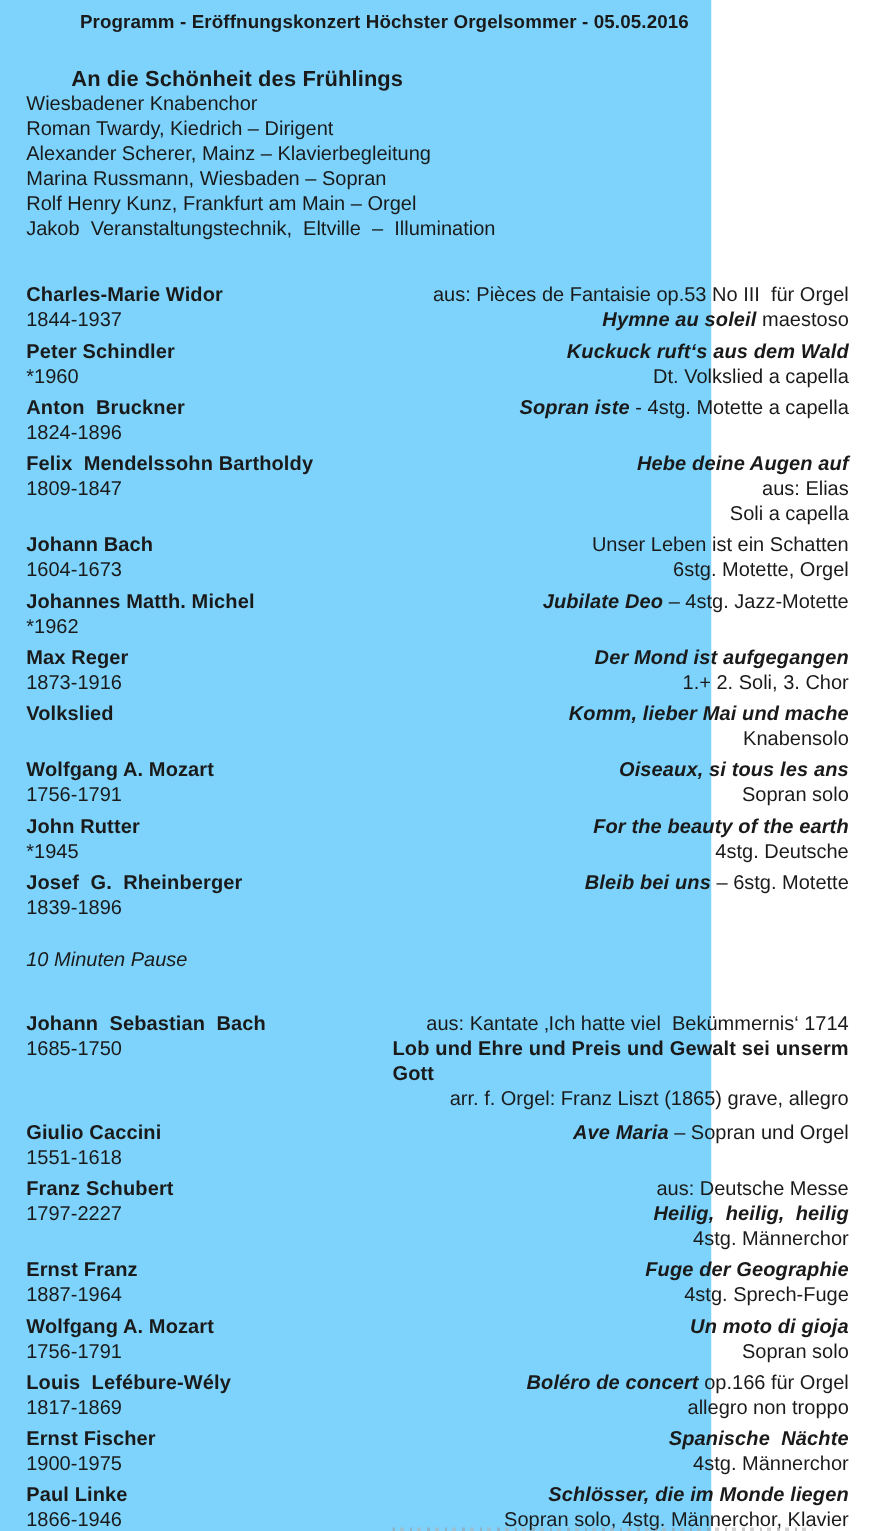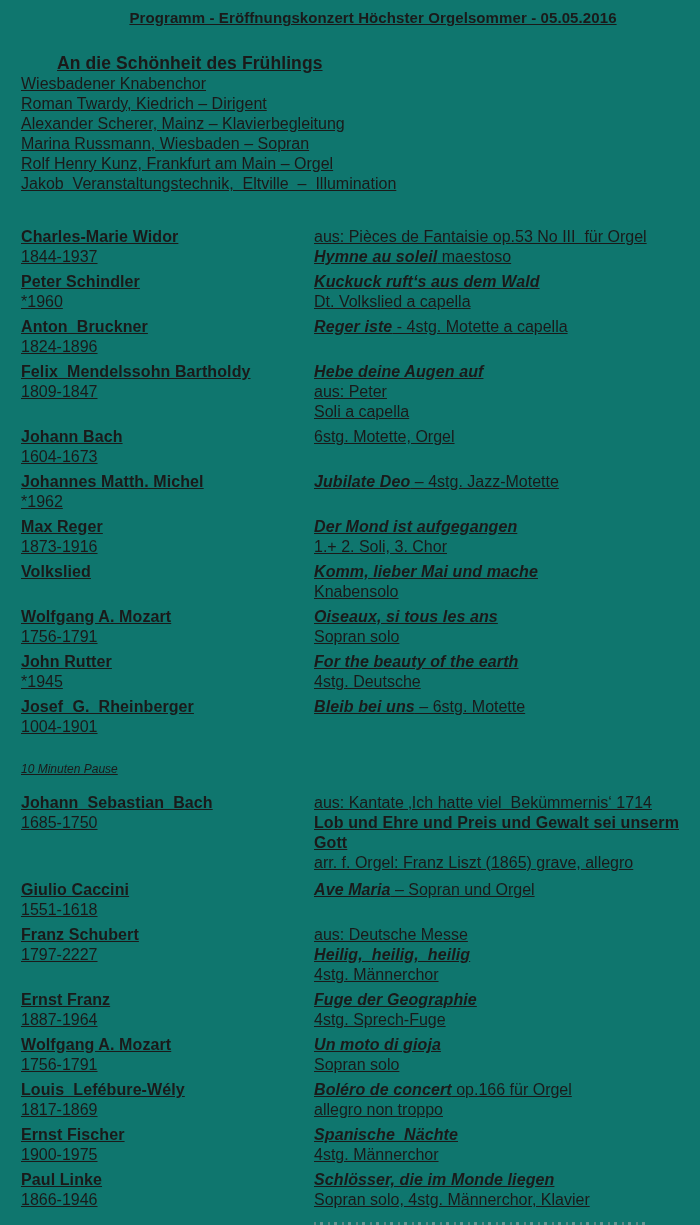--- a/index.html
+++ b/index.html
@@ -6,23 +6,22 @@
   body {
     width: 700px; height: 1225px;
     background: #ffffff;
     overflow: hidden;
     font-family: "Liberation Sans", sans-serif;
     color: #1a1a1a;
     -webkit-font-smoothing: antialiased;
   }
   .page {
     position: relative;
-    width: 700px; height: 1225px;
-    background: #0f766e;
-    text-decoration: underline;
+    width: 569px; height: 1225px;
+    background: #7dd3fc;
   }
   .doc-title {
     margin-left: 46px;
     padding-top: 8px;
     text-align: center;
     font-size: 15px;
     font-weight: 700;
     line-height: 19px;
     letter-spacing: 0.1px;
   }
@@ -34,36 +33,36 @@
     font-weight: 700;
     line-height: 22px;
     letter-spacing: 0.1px;
     margin-left: 36px;
   }
   .ensemble-members { font-size: 16px; line-height: 20px; }
   .ensemble-members > div { white-space: pre-wrap; }
   .program { margin-left: 21px; }
   .program.part1 { margin-top: 33px; }
   .pause-line {
-    margin: 22px 0 14px 21px;
-    font-size: 12px;
+    margin: 22px 0 31px 21px;
+    font-size: 16px;
     font-style: italic;
     line-height: 20px;
   }
   .entry {
     display: flex;
     margin-bottom: 5px;
     font-size: 16px;
     line-height: 20px;
   }
   .entry .left { width: 293px; flex: 0 0 293px; }
   .entry .right { width: 365px; flex: 0 0 365px; }
   .composer { font-weight: 700; white-space: pre-wrap; letter-spacing: 0.1px; }
   .dates { font-weight: 400; }
-  .line { white-space: pre-wrap; }
+  .line { white-space: pre-wrap; text-align: right; }
   .line.justify { white-space: normal; text-align: justify; }
   .seg-bi { font-weight: 700; font-style: italic; letter-spacing: 0.1px; }
   .seg-b  { font-weight: 700; letter-spacing: 0.1px; }
   .seg-r  { font-weight: 400; font-style: normal; }
   .cutoff-sliver {
     position: absolute;
     left: 314px; top: 1222px;
     width: 336px; height: 3px;
     background: repeating-linear-gradient(90deg,
       #9a9a9a 0 2px, transparent 2px 6px,
@@ -110,40 +109,41 @@
           <div class="line"><span class="seg-bi">Kuckuck ruft‘s aus dem Wald</span></div>
           <div class="line"><span class="seg-r">Dt. Volkslied a capella</span></div>
         </div>
       </div>
       <div class="entry">
         <div class="left">
           <div class="composer">Anton  Bruckner</div>
           <div class="dates">1824-1896</div>
         </div>
         <div class="right">
-          <div class="line"><span class="seg-bi">Reger iste</span><span class="seg-r"> - 4stg. Motette a capella</span></div>
+          <div class="line"><span class="seg-bi">Sopran iste</span><span class="seg-r"> - 4stg. Motette a capella</span></div>
         </div>
       </div>
       <div class="entry">
         <div class="left">
           <div class="composer">Felix  Mendelssohn Bartholdy</div>
           <div class="dates">1809-1847</div>
         </div>
         <div class="right">
           <div class="line"><span class="seg-bi">Hebe deine Augen auf</span></div>
-          <div class="line"><span class="seg-r">aus: Peter</span></div>
+          <div class="line"><span class="seg-r">aus: Elias</span></div>
           <div class="line"><span class="seg-r">Soli a capella</span></div>
         </div>
       </div>
       <div class="entry">
         <div class="left">
           <div class="composer">Johann Bach</div>
           <div class="dates">1604-1673</div>
         </div>
         <div class="right">
+          <div class="line"><span class="seg-r">Unser Leben ist ein Schatten</span></div>
           <div class="line"><span class="seg-r">6stg. Motette, Orgel</span></div>
         </div>
       </div>
       <div class="entry">
         <div class="left">
           <div class="composer">Johannes Matth. Michel</div>
           <div class="dates">*1962</div>
         </div>
         <div class="right">
           <div class="line"><span class="seg-bi">Jubilate Deo</span><span class="seg-r"> – 4stg. Jazz-Motette</span></div>
@@ -184,21 +184,21 @@
           <div class="dates">*1945</div>
         </div>
         <div class="right">
           <div class="line"><span class="seg-bi">For the beauty of the earth</span></div>
           <div class="line"><span class="seg-r">4stg. Deutsche</span></div>
         </div>
       </div>
       <div class="entry">
         <div class="left">
           <div class="composer">Josef  G.  Rheinberger</div>
-          <div class="dates">1004-1901</div>
+          <div class="dates">1839-1896</div>
         </div>
         <div class="right">
           <div class="line"><span class="seg-bi">Bleib bei uns</span><span class="seg-r"> – 6stg. Motette</span></div>
         </div>
       </div>
     </div>
 
   <div class="pause-line">10 Minuten Pause</div>
 
   <div class="program part2" id="part-2">

